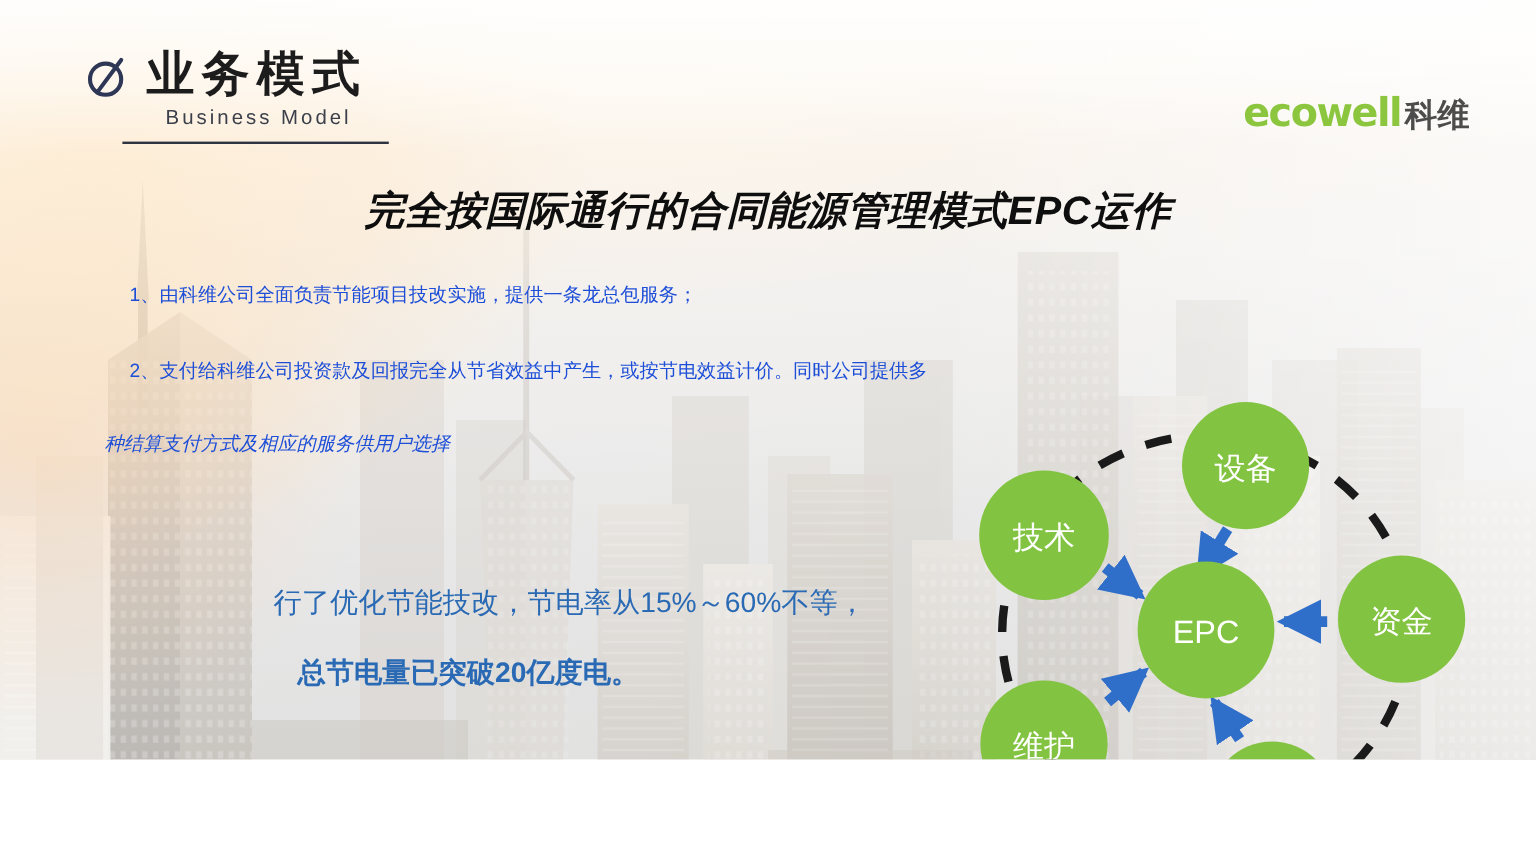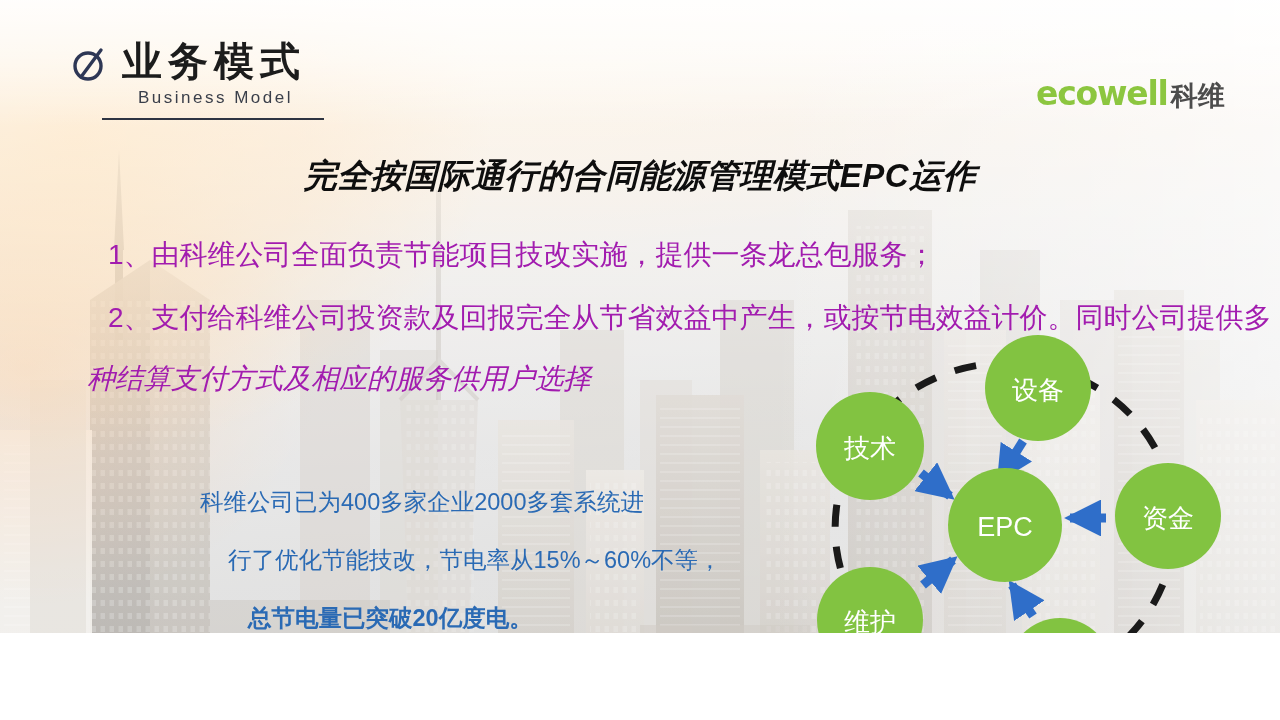--- a/index.html
+++ b/index.html
@@ -112,22 +112,22 @@
     left: 0; right: 0; top: 154px;
     text-align: center;
     font-size: 33px;
     font-weight: bold;
     color: #0e0e0e;
     letter-spacing: 0.5px;
     font-style: italic;
   }
   .bullet {
     position: absolute;
-    font-size: 28px;
-    color: #a21caf;
+    font-size: 16px;
+    color: #1d4ed8;
     white-space: nowrap;
   }
   .bullet-1 { left: 108px; top: 236px; }
   .bullet-2a { left: 108px; top: 299px; }
   .bullet-2b { left: 87px; top: 360px; font-style: italic; }
 
   .blue-block {
     position: absolute;
     left: 200px; top: 473px;
     color: #2a6ab4;
@@ -276,21 +276,20 @@
     <span class="brand-cn">科维</span>
   </div>
 
   <div class="headline">完全按国际通行的合同能源管理模式EPC运作</div>
 
   <div class="bullet bullet-1">1、由科维公司全面负责节能项目技改实施，提供一条龙总包服务；</div>
   <div class="bullet bullet-2a">2、支付给科维公司投资款及回报完全从节省效益中产生，或按节电效益计价。同时公司提供多</div>
   <div class="bullet bullet-2b">种结算支付方式及相应的服务供用户选择</div>
 
   <div class="blue-block">
-    <div>科维公司已为400多家企业2000多套系统进</div>
     <div class="blue-line-2">行了优化节能技改，节电率从15%～60%不等，</div>
     <div class="blue-line-3">总节电量已突破20亿度电。</div>
   </div>
 
   <div class="diagram">
     <svg width="450" height="392" viewBox="0 0 450 392">
       <defs>
         <marker id="arrowhead" viewBox="0 0 10 10" refX="8.4" refY="5" markerWidth="4.1" markerHeight="4.1" orient="auto-start-reverse">
           <path d="M 0 0 L 10 5 L 0 10 z" fill="#2f6ec9"></path>
         </marker>

